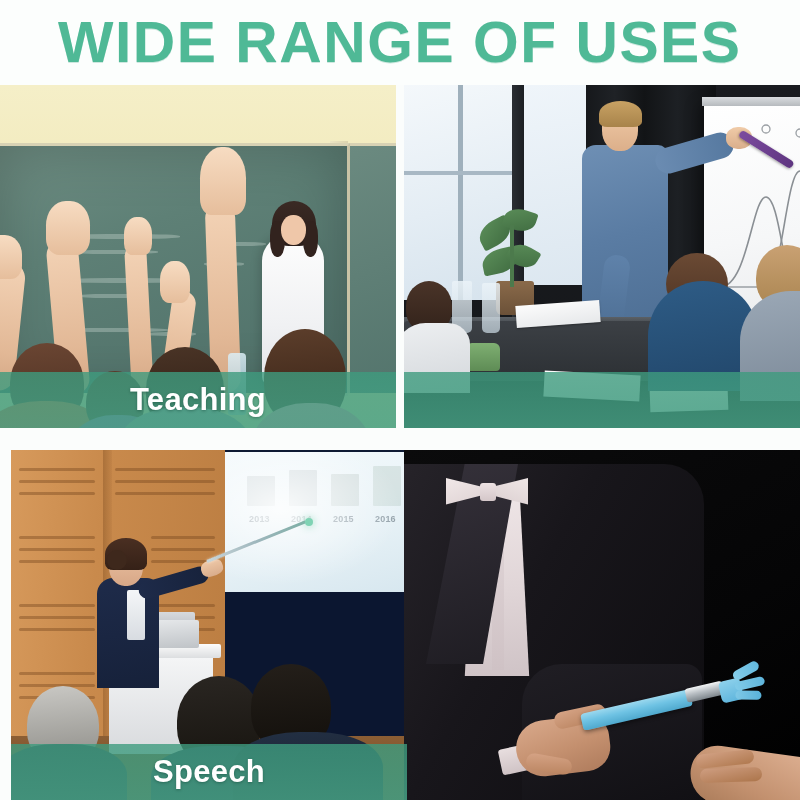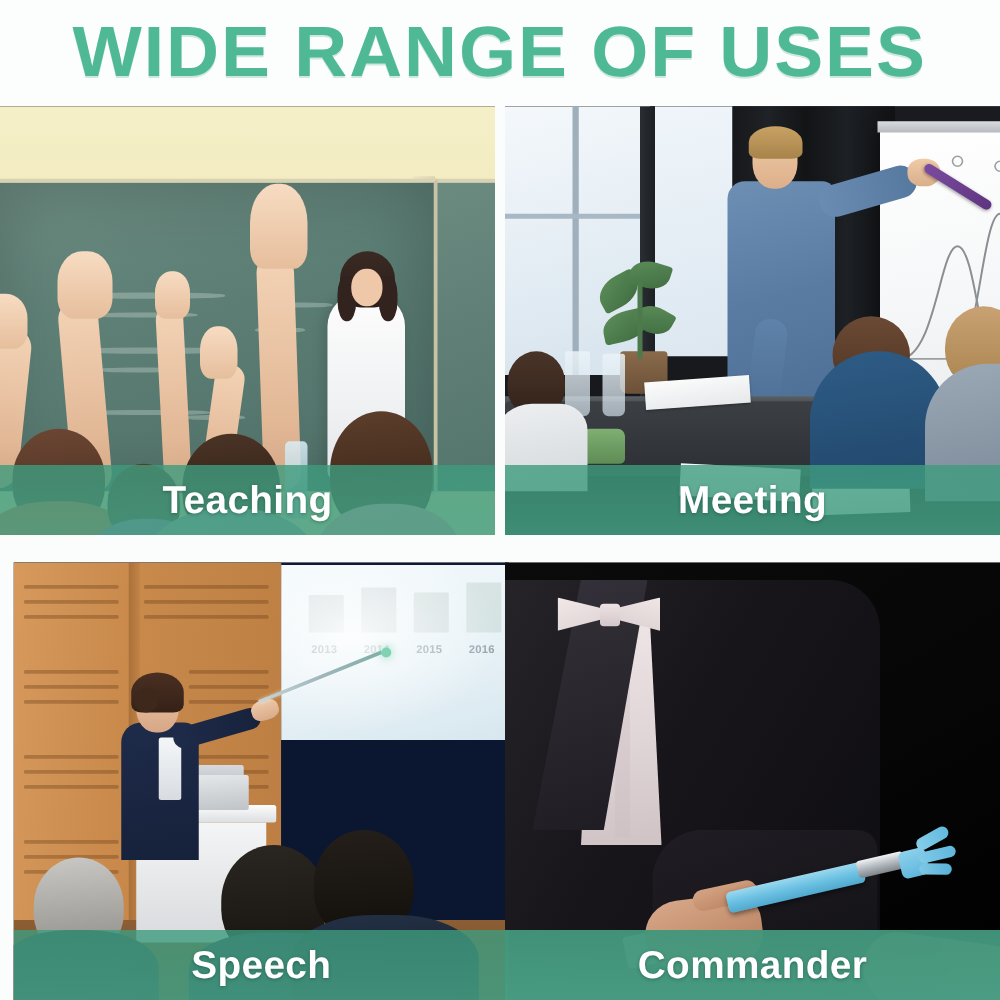--- a/index.html
+++ b/index.html
@@ -444,21 +444,20 @@
 
         <div class="lyr att-left-head"></div>
         <div class="lyr att-left-body"></div>
         <div class="lyr att-blue-head"></div>
         <div class="lyr att-blue"></div>
         <div class="lyr att-grey-head"></div>
         <div class="lyr att-grey"></div>
       </div>
       <div class="caption">
         <div class="cap-tint"></div>
-        <span class="cap-text">Meeting</span>
       </div>
     </div>
 
     <div class="panel p-bl">
       <div class="scene">
         <div class="lyr sp-bg"></div>
         <div class="lyr sp-wood">
           <div class="slat" style="left:8px;top:18px;width:76px;"></div>
           <div class="slat" style="left:8px;top:30px;width:76px;"></div>
           <div class="slat" style="left:8px;top:42px;width:76px;"></div>
@@ -550,20 +549,16 @@
           <div class="lyr claw-prong1"></div>
           <div class="lyr claw-prong2"></div>
           <div class="lyr claw-prong3"></div>
         </div>
 
         <div class="lyr cm-sleeve-far"></div>
         <div class="lyr hand-r"></div>
         <div class="lyr finger" style="left:292px;top:302px;width:58px;height:14px;transform:rotate(-6deg);background:linear-gradient(170deg,#D2A184,#B0794F);"></div>
         <div class="lyr finger" style="left:296px;top:318px;width:62px;height:14px;transform:rotate(-2deg);background:linear-gradient(170deg,#CE9D80,#AC754B);"></div>
       </div>
-      <div class="caption">
-        <div class="cap-tint opaque"></div>
-        <span class="cap-text">Commander</span>
-      </div>
     </div>
 
   </div>
 </div>
 
 </body></html>

